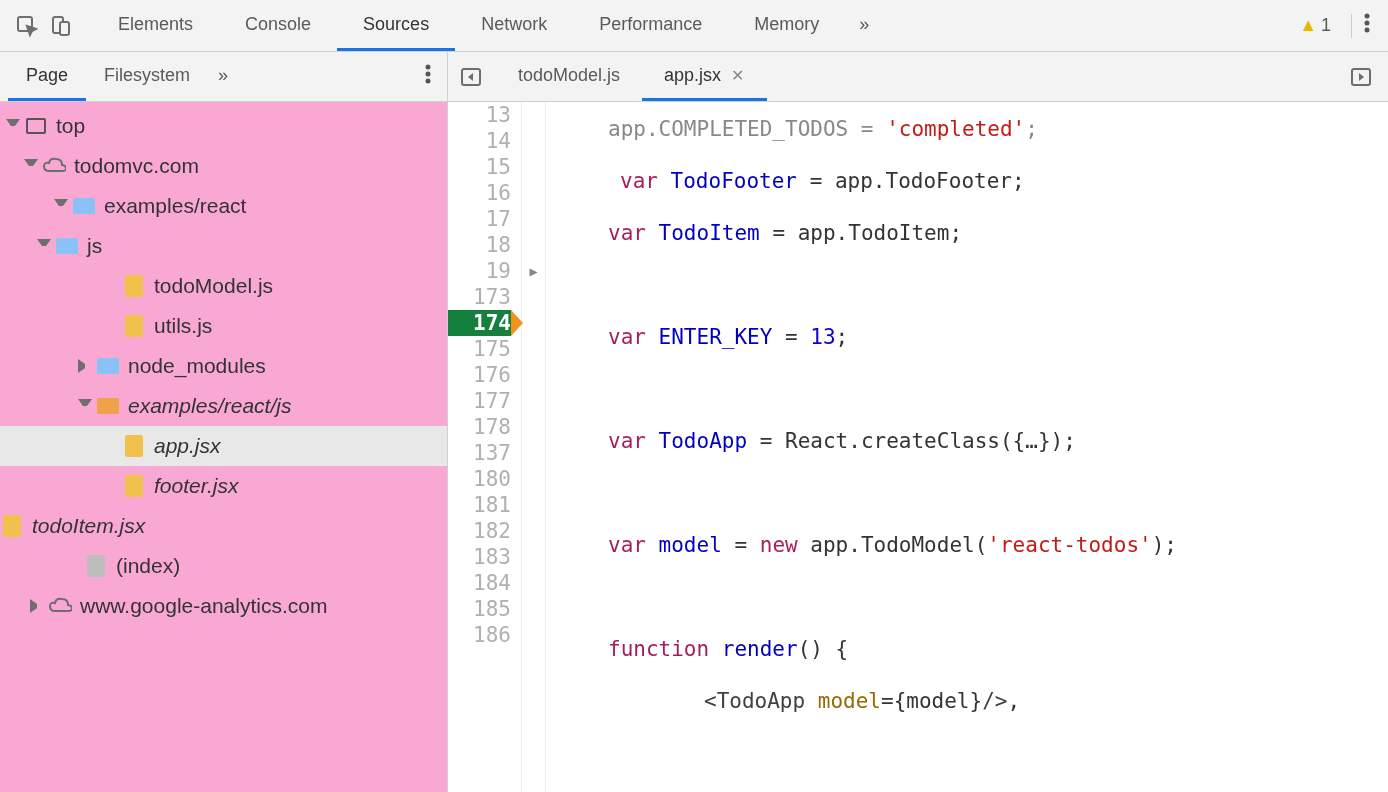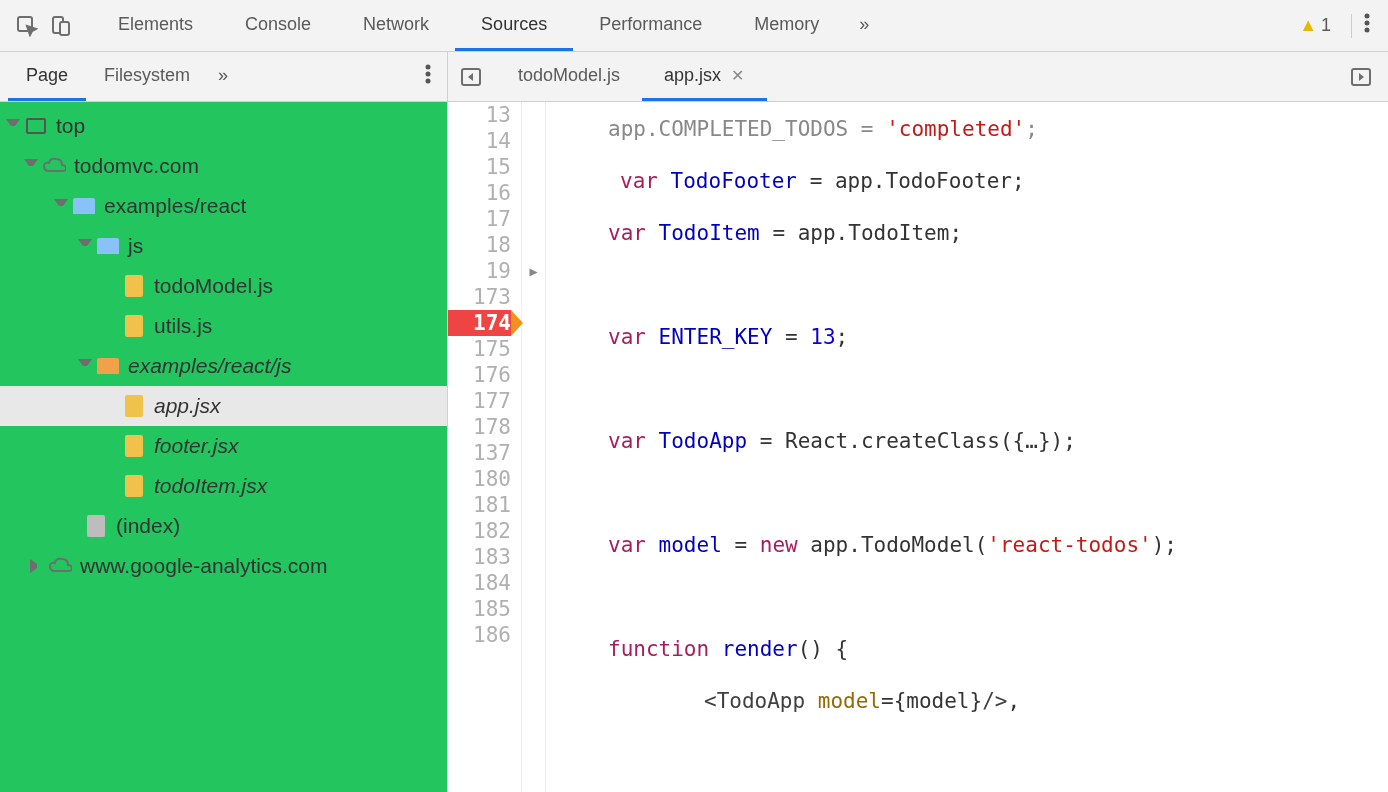--- a/index.html
+++ b/index.html
@@ -11,21 +11,21 @@
 .top-tabs .tab { padding:0 26px; display:flex; align-items:center; color:#5a5a5a; cursor:pointer; border-bottom:3px solid transparent; }
 .top-tabs .tab.active { color:#333; border-bottom:3px solid #1a73e8; }
 .top-tabs .spacer { flex:1; }
 .top-tabs .warn { display:flex; align-items:center; color:#5a5a5a; padding-right:8px; }
 .top-tabs .warn-icon { color:#e6b800; margin-right:4px; }
 .top-tabs .sep { width:1px; height:24px; background:#ccc; margin:0 12px; }
 .top-tabs .more { margin-right:18px; cursor:pointer; color:#555; }
 
 .main { display:flex; height:740px; }
 
-.side { width:448px; border-right:1px solid #d0d0d0; display:flex; flex-direction:column; background:#22c55e; }
+.side { width:448px; border-right:1px solid #d0d0d0; display:flex; flex-direction:column; background:#f9a8d4; }
 .side-tabs { display:flex; align-items:center; height:50px; border-bottom:1px solid #d0d0d0; background:#f3f3f3; padding-left:8px; }
 .side-tabs .tab { padding:0 18px; height:100%; display:flex; align-items:center; color:#5a5a5a; cursor:pointer; border-bottom:3px solid transparent; }
 .side-tabs .tab.active { color:#333; border-bottom:3px solid #1a73e8; }
 .side-tabs .spacer{flex:1;}
 .side-tabs .more { margin-right:16px; cursor:pointer; color:#555;}
 
 .tree { flex:1; overflow:auto; padding-top:4px; font-size:21px; color:#333; }
 .tree-row { display:flex; align-items:center; height:40px; cursor:pointer; }
 .tree-row.selected { background:#e8e8e8; }
 .arrow { width:14px; height:14px; display:inline-block; margin-right:4px;}
@@ -44,21 +44,21 @@
 .editor-tabs { display:flex; align-items:center; height:50px; border-bottom:1px solid #d0d0d0; background:#f3f3f3; padding-left:6px;}
 .ed-btn { width:34px; height:34px; display:flex; align-items:center; justify-content:center; cursor:pointer; margin-right:8px;}
 .ed-tab { padding:0 22px; height:100%; display:flex; align-items:center; color:#5a5a5a; cursor:pointer; border-bottom:3px solid transparent;}
 .ed-tab.active { color:#333; border-bottom:3px solid #1a73e8;}
 .ed-close { margin-left:10px; color:#888; font-size:16px;}
 .editor .spacer{flex:1;}
 
 .code-area { flex:1; display:flex; font-family:Menlo,Consolas,monospace; font-size:21px; line-height:26px; overflow:hidden;}
 .gutter { width:74px; text-align:right; padding-right:10px; color:#b0b0b0; border-right:1px solid #eee; user-select:none; position:relative;}
 .gutter .ln { height:26px; position:relative;}
-.gutter .ln.bp { background:#ef4444; color:#fff; font-weight:bold; }
+.gutter .ln.bp { background:#15803d; color:#fff; font-weight:bold; }
 .gutter .ln.bp::after { content:""; position:absolute; right:-12px; top:0; border-left:12px solid #f0931e; border-top:13px solid transparent; border-bottom:13px solid transparent; }
 .foldcol { width:24px; border-right:1px solid #eee; color:#888; text-align:center;}
 .foldcol div{height:26px;}
 .lines { flex:1; padding-left:14px; white-space:pre; overflow:hidden;}
 .lines .l { height:26px; }
 .t-kw{color:#a71d5d;} .t-def{color:#0000c3;} .t-str{color:#c41a16;} .t-num{color:#0c00cf;} .t-jsx{color:#404040;} .t-attr{color:#956a04;}
 </style>
 </head>
 <body>
 
@@ -71,22 +71,22 @@
   </div>
   <div class="tool-icon">
     <svg width="22" height="22" viewBox="0 0 22 22" fill="none" stroke="#6e6e6e" stroke-width="2">
         <rect x="3" y="2" width="10" height="16" rx="2"></rect>
         <rect x="10" y="7" width="9" height="13" rx="2" fill="#f3f3f3"></rect>
       </svg>
   </div>
   <div class="tabs">
     <div class="tab">Elements</div>
     <div class="tab">Console</div>
+    <div class="tab active">Sources</div>
     <div class="tab">Network</div>
-    <div class="tab active">Sources</div>
     <div class="tab">Performance</div>
     <div class="tab">Memory</div>
     <div class="tab" style="padding:0 14px">»</div>
   </div>
   <div class="spacer"></div>
   <div class="warn">
     <span class="warn-icon">▲</span>
     <span>1</span>
   </div>
   <div class="sep"></div>
@@ -132,59 +132,66 @@
           </span>
           <span>todomvc.com</span>
         </div>
       <div class="tree-row" style="padding-left:54px">
           <span class="arrow down"></span>
           <span class="ic">
             <span class="ic-folder"></span>
           </span>
           <span>examples/react</span>
         </div>
+      <div class="tree-row" style="padding-left:37px">
+          <span class="arrow down"></span>
+          <span class="ic">
+            <span class="ic-folder"></span>
+          </span>
+          <span>js</span>
+        </div>
+      <div class="tree-row" style="padding-left:122px">
+          <span class="ic">
+            <span class="ic-file"></span>
+          </span>
+          <span>todoModel.js</span>
+        </div>
+      <div class="tree-row" style="padding-left:122px">
+          <span class="ic">
+            <span class="ic-file"></span>
+          </span>
+          <span>utils.js</span>
+        </div>
       <div class="tree-row" style="padding-left:78px">
-          <span class="arrow down"></span>
+          <span class="arrow right"></span>
           <span class="ic">
             <span class="ic-folder"></span>
           </span>
-          <span>js</span>
+          <span>node_modules</span>
+        </div>
+      <div class="tree-row" style="padding-left:78px">
+          <span class="arrow down"></span>
+          <span class="ic">
+            <span class="ic-folder orange"></span>
+          </span>
+          <span class="italic">examples/react/js</span>
+        </div>
+      <div class="tree-row selected" style="padding-left:122px">
+          <span class="ic">
+            <span class="ic-file"></span>
+          </span>
+          <span class="italic">app.jsx</span>
         </div>
       <div class="tree-row" style="padding-left:122px">
           <span class="ic">
             <span class="ic-file"></span>
           </span>
-          <span>todoModel.js</span>
-        </div>
-      <div class="tree-row" style="padding-left:122px">
-          <span class="ic">
-            <span class="ic-file"></span>
-          </span>
-          <span>utils.js</span>
-        </div>
-      <div class="tree-row" style="padding-left:78px">
-          <span class="arrow down"></span>
-          <span class="ic">
-            <span class="ic-folder orange"></span>
-          </span>
-          <span class="italic">examples/react/js</span>
-        </div>
-      <div class="tree-row selected" style="padding-left:122px">
-          <span class="ic">
-            <span class="ic-file"></span>
-          </span>
-          <span class="italic">app.jsx</span>
-        </div>
-      <div class="tree-row" style="padding-left:122px">
-          <span class="ic">
-            <span class="ic-file"></span>
-          </span>
           <span class="italic">footer.jsx</span>
         </div>
-      <div class="tree-row" style="padding-left:122px">
+      <div class="tree-row" style="">
           <span class="ic">
             <span class="ic-file"></span>
           </span>
           <span class="italic">todoItem.jsx</span>
         </div>
       <div class="tree-row" style="padding-left:84px">
           <span class="ic">
             <span class="ic-file grey"></span>
           </span>
           <span>(index)</span>

